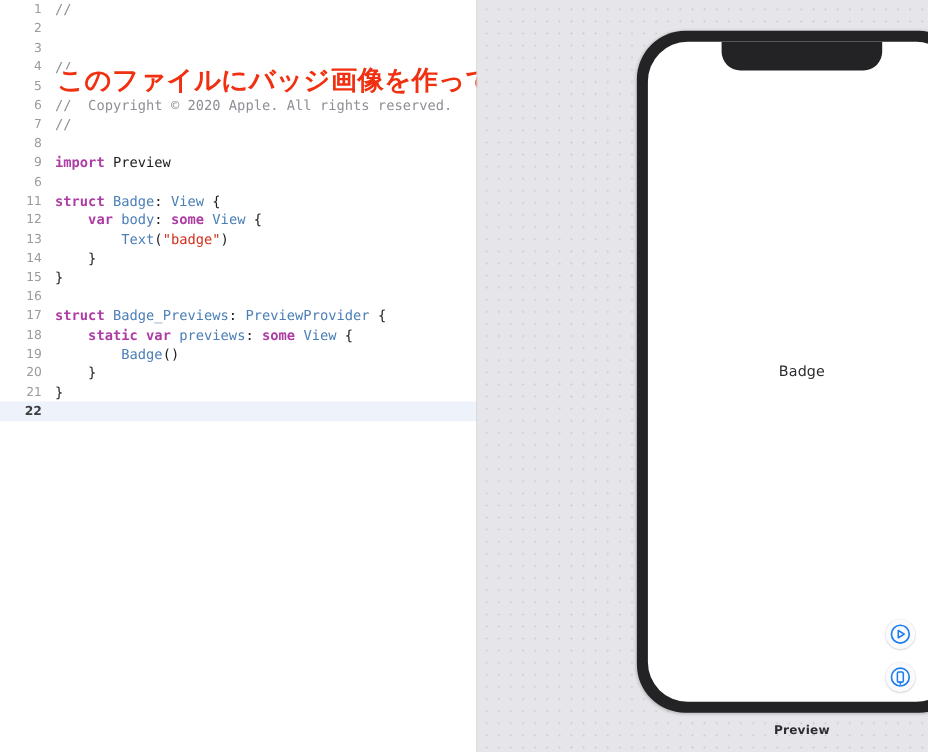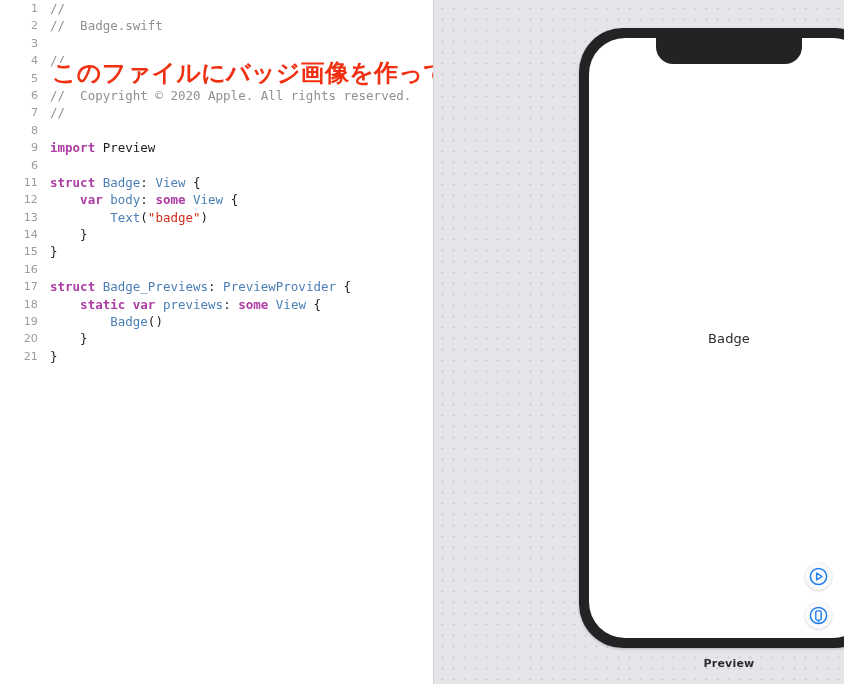--- a/index.html
+++ b/index.html
@@ -203,40 +203,41 @@
   .ctrl-btn svg { display: block; }
 </style>
 </head>
 <body>
 
 <div id="app">
 
   <div class="editor-pane">
     <div class="code-area" id="code-area">
         <div class="code-line"><span class="ln">1</span><span class="ltext"><span class="t-cmt">//</span></span></div>
-        <div class="code-line"><span class="ln">2</span><span class="ltext"><span class="t-cmt">//  Badge.swift</span></span></div>
+        <div class="code-line"><span class="ln">2</span></div>
         <div class="code-line"><span class="ln">3</span></div>
         <div class="code-line"><span class="ln">4</span><span class="ltext"><span class="t-cmt">//</span></span></div>
         <div class="code-line"><span class="ln">5</span></div>
         <div class="code-line"><span class="ln">6</span><span class="ltext"><span class="t-cmt">//  Copyright © 2020 Apple. All rights reserved.</span></span></div>
         <div class="code-line"><span class="ln">7</span><span class="ltext"><span class="t-cmt">//</span></span></div>
         <div class="code-line"><span class="ln">8</span><span class="ltext">&nbsp;</span></div>
         <div class="code-line"><span class="ln">9</span><span class="ltext"><span class="t-kw">import</span><span class="t-plain"> Preview</span></span></div>
         <div class="code-line"><span class="ln">6</span><span class="ltext">&nbsp;</span></div>
         <div class="code-line"><span class="ln">11</span><span class="ltext"><span class="t-kw">struct</span><span class="t-plain"> </span><span class="t-type">Badge</span><span class="t-plain">: </span><span class="t-type">View</span><span class="t-plain"> {</span></span></div>
         <div class="code-line"><span class="ln">12</span><span class="ltext"><span class="t-plain">    </span><span class="t-kw">var</span><span class="t-plain"> </span><span class="t-type">body</span><span class="t-plain">: </span><span class="t-kw">some</span><span class="t-plain"> </span><span class="t-type">View</span><span class="t-plain"> {</span></span></div>
         <div class="code-line"><span class="ln">13</span><span class="ltext"><span class="t-plain">        </span><span class="t-type">Text</span><span class="t-plain">(</span><span class="t-str">"badge"</span><span class="t-plain">)</span></span></div>
         <div class="code-line"><span class="ln">14</span><span class="ltext"><span class="t-plain">    }</span></span></div>
         <div class="code-line"><span class="ln">15</span><span class="ltext"><span class="t-plain">}</span></span></div>
         <div class="code-line"><span class="ln">16</span><span class="ltext">&nbsp;</span></div>
         <div class="code-line"><span class="ln">17</span><span class="ltext"><span class="t-kw">struct</span><span class="t-plain"> </span><span class="t-type">Badge_Previews</span><span class="t-plain">: </span><span class="t-type">PreviewProvider</span><span class="t-plain"> {</span></span></div>
         <div class="code-line"><span class="ln">18</span><span class="ltext"><span class="t-plain">    </span><span class="t-kw">static</span><span class="t-plain"> </span><span class="t-kw">var</span><span class="t-plain"> </span><span class="t-type">previews</span><span class="t-plain">: </span><span class="t-kw">some</span><span class="t-plain"> </span><span class="t-type">View</span><span class="t-plain"> {</span></span></div>
         <div class="code-line"><span class="ln">19</span><span class="ltext"><span class="t-plain">        </span><span class="t-type">Badge</span><span class="t-plain">()</span></span></div>
         <div class="code-line"><span class="ln">20</span><span class="ltext"><span class="t-plain">    }</span></span></div>
         <div class="code-line"><span class="ln">21</span><span class="ltext"><span class="t-plain">}</span></span></div>
+        <div class="code-line current"><span class="ln">22</span><span class="ltext">&nbsp;</span></div>
       </div>
     <div class="annotation">このファイルにバッジ画像を作っていく</div>
   </div>
 
   <div class="split-divider"></div>
 
   <div class="canvas-pane">
 
     <div class="device">
       <div class="device-screen">

